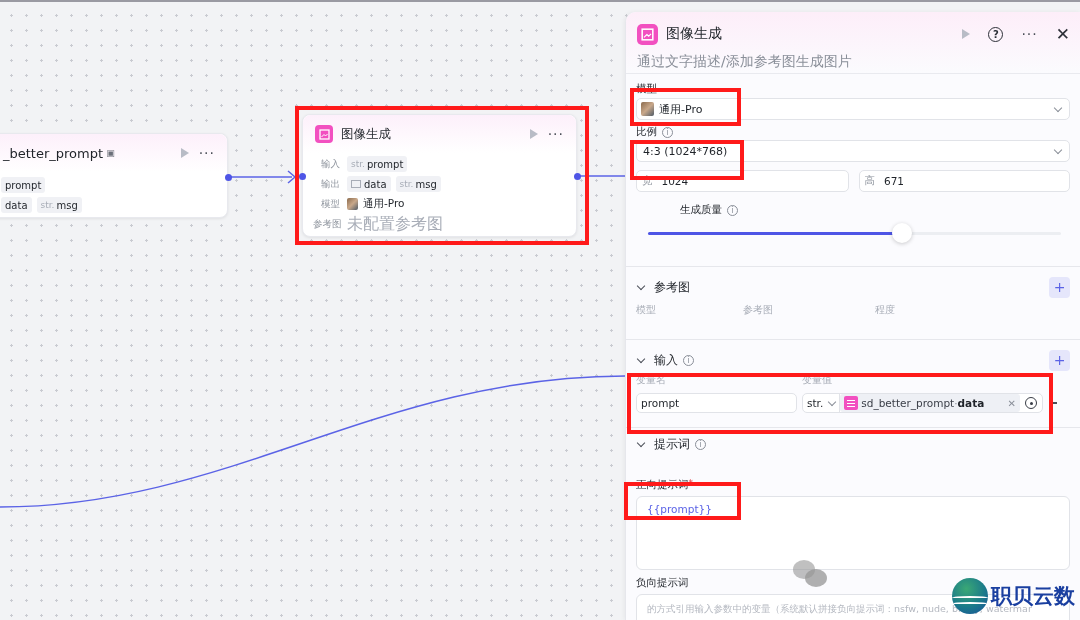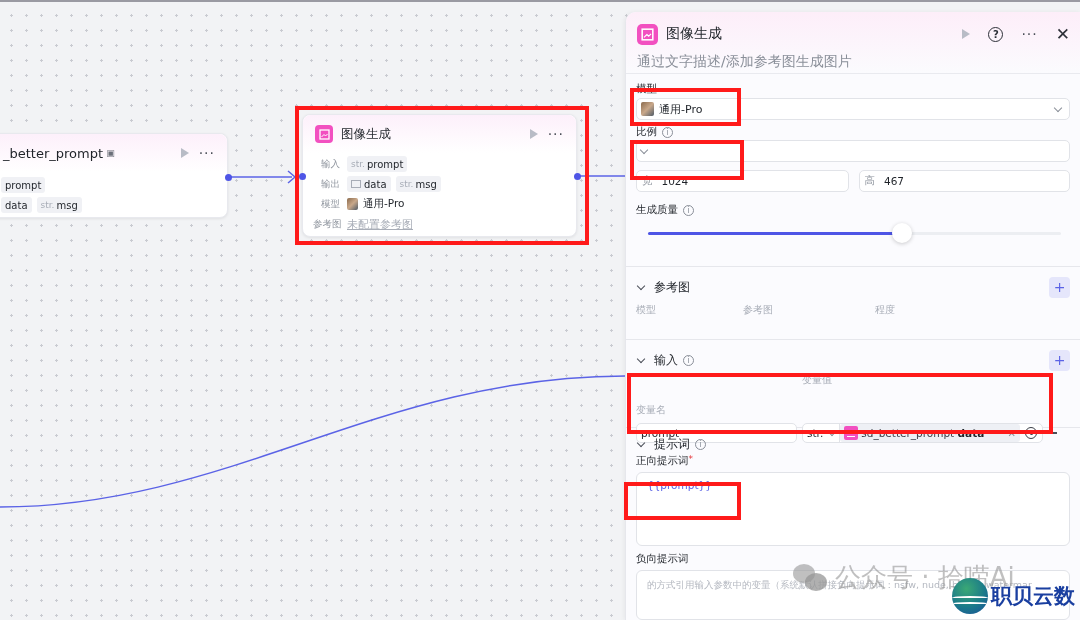--- a/index.html
+++ b/index.html
@@ -166,21 +166,21 @@
           <span>msg</span>
         </span>
     </div>
     <div class="nrow" style="padding-left:18px;">
       <span class="nlabel" style="width:26px;">模型</span>
       <span class="avatar" style="width:11px;height:12px;"></span>
       <span style="font-size:10.5px;">通用-Pro</span>
     </div>
     <div class="nrow" style="padding-left:10px;">
       <span class="nlabel" style="width:34px;">参考图</span>
-      <span style="color:#a8adb7;font-size:11px;text-decoration:underline;">未配置参考图</span>
+      <span style="color:#a8adb7;font-size:16px;">未配置参考图</span>
     </div>
   </div>
 </div>
 <div class="handle" style="left:299px; top:173px;"></div>
 <div class="handle" style="left:574px; top:173px;"></div>
 <div class="hl" style="left:295px; top:106px; width:294px; height:139px;"></div>
 
 <div class="panel">
   <div class="p-head">
     <div class="p-title-row">
@@ -210,33 +210,34 @@
           <span class="avatar"></span>
           <span>通用-Pro</span>
         </span>
       <span class="chev"></span>
     </div>
     <div class="flabel" style="height:16px;margin-top:4px;">
         <span>比例</span>
         <span class="info">i</span>
       </div>
     <div class="select">
+      <span class="sval" style="padding-left:2px;">4:3 (1024*768)</span>
       <span class="chev"></span>
     </div>
     <div style="display:flex;gap:10px;margin-top:8px;">
       <div class="numin" style="width:213px;">
           <span class="pre">宽</span>
           <span>1024</span>
         </div>
       <div class="numin" style="width:212px;">
           <span class="pre">高</span>
-          <span>467</span>
+          <span>671</span>
         </div>
     </div>
-    <div class="flabel" style="height:16px;margin-top:10px;">
+    <div class="flabel" style="height:16px;margin-top:10px;margin-left:44px;">
         <span>生成质量</span>
         <span class="info">i</span>
       </div>
     <div style="position:relative;height:30px;">
       <div class="slider-track" style="left:12px; width:413px; top:14px; background:#eceef2;"></div>
       <div class="slider-track" style="left:12px; width:254px; top:14px; background:#4e55e6;"></div>
       <div class="thumb" style="left:256px; top:5px;"></div>
     </div>
   </div>
 
@@ -256,21 +257,21 @@
   <div class="sec" style="height:88px; padding-top:10px;">
     <div class="collapse-row">
       <span class="cchev"></span>
       <span class="ctitle">
           <span>输入</span>
           <span class="info">i</span>
         </span>
       <span class="plus">+</span>
     </div>
     <div style="display:flex;margin-top:3px;">
-      <span class="graylbl" style="width:166px;margin-top:30px;">变量名</span>
+      <span class="graylbl" style="width:166px;">变量名</span>
       <span class="graylbl">变量值</span>
     </div>
     <div style="display:flex;align-items:center;margin-top:6px;">
       <div class="input" style="width:161px;">prompt</div>
       <div style="margin-left:5px;width:241px;height:20px;border:1px solid #e1e3e8;border-radius:5px;background:#fff;display:flex;align-items:center;">
         <span style="display:flex;align-items:center;font-size:10.5px;padding:0 4px;border-right:1px solid #e1e3e8;height:100%;">
             <span>str.</span>
             <span class="chev" style="margin-left:6px;"></span>
           </span>
         <div class="ref-chip">
@@ -294,21 +295,21 @@
   </div>
 
   <div class="sec" style="border-bottom:none; padding-top:6px;">
     <div class="collapse-row">
       <span class="cchev"></span>
       <span class="ctitle">
           <span>提示词</span>
           <span class="info">i</span>
         </span>
     </div>
-    <div class="flabel" style="margin-top:0;height:14px;">
+    <div class="flabel" style="margin-top:24px;height:14px;">
         <span>正向提示词</span>
         <span style="color:#e5383b;font-size:9px;margin-top:-4px;">*</span>
       </div>
     <div class="textarea" style="height:74px;margin-top:4px;">
       <span style="color:#5b63e6;">{{prompt}}</span>
     </div>
     <div class="flabel" style="margin-top:6px;height:14px;align-items:flex-end;">
         <span>负向提示词</span>
       </div>
     <div class="textarea" style="height:50px;margin-top:4px;color:#b4b8c0;font-size:9.5px;line-height:16px;white-space:nowrap;overflow:hidden;">
@@ -320,21 +321,20 @@
 <div class="hl" style="left:630px; top:88px; width:111px; height:38px;"></div>
 <div class="hl" style="left:630px; top:140px; width:114px; height:40px;"></div>
 <div class="hl" style="left:627px; top:373px; width:426px; height:61px;"></div>
 <div class="hl" style="left:624px; top:482px; width:117px; height:38px;"></div>
 
 <div class="watermark" style="left:793px; top:560px; display:flex; align-items:center;">
   <span style="position:relative;width:36px;height:28px;display:inline-block;">
     <span style="position:absolute;left:0;top:0;width:22px;height:19px;border-radius:50%;background:rgba(150,150,150,0.6);"></span>
     <span style="position:absolute;left:12px;top:9px;width:22px;height:18px;border-radius:50%;background:rgba(150,150,150,0.75);"></span>
   </span>
-  <span style="font-size:26px;color:rgba(150,150,150,0.6);margin-left:6px;">公众号 · 拾唠Ai</span>
 </div>
 <div class="watermark" style="left:952px; top:578px; display:flex; align-items:center;">
   <span style="width:36px;height:36px;border-radius:50%;background:radial-gradient(circle at 40% 30%, #3aa875 0%, #1b7a8a 55%, #1a4e9a 100%);display:inline-block;position:relative;overflow:hidden;">
     <span style="position:absolute;left:0;top:18px;width:36px;height:4px;border-top:2px solid #fff;border-radius:50%;"></span>
     <span style="position:absolute;left:0;top:24px;width:36px;height:4px;border-top:2px solid #fff;border-radius:50%;"></span>
   </span>
   <span style="font-size:21px;color:#1a3fa0;font-weight:bold;margin-left:3px;">职贝云数</span>
 </div>
 
 </body></html>

